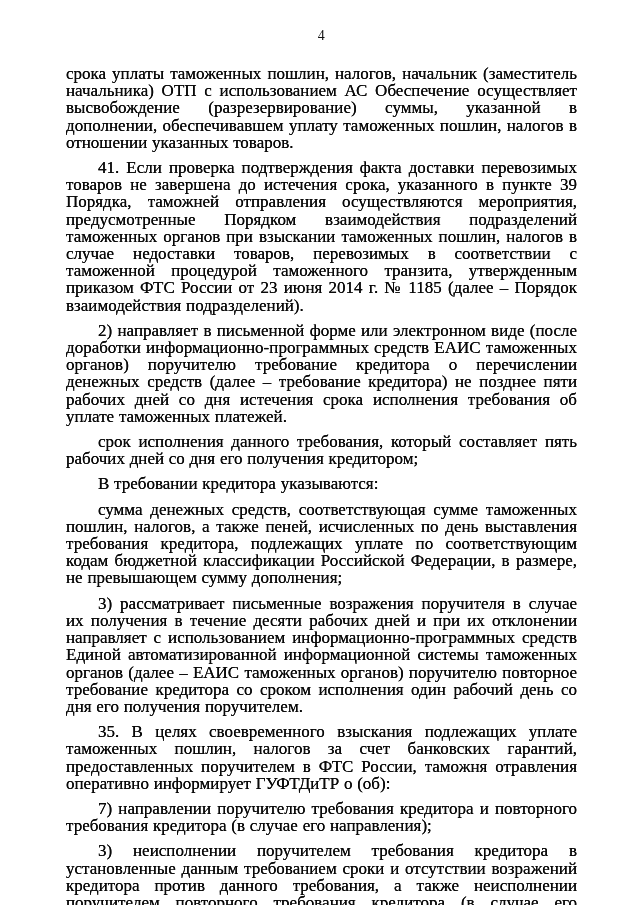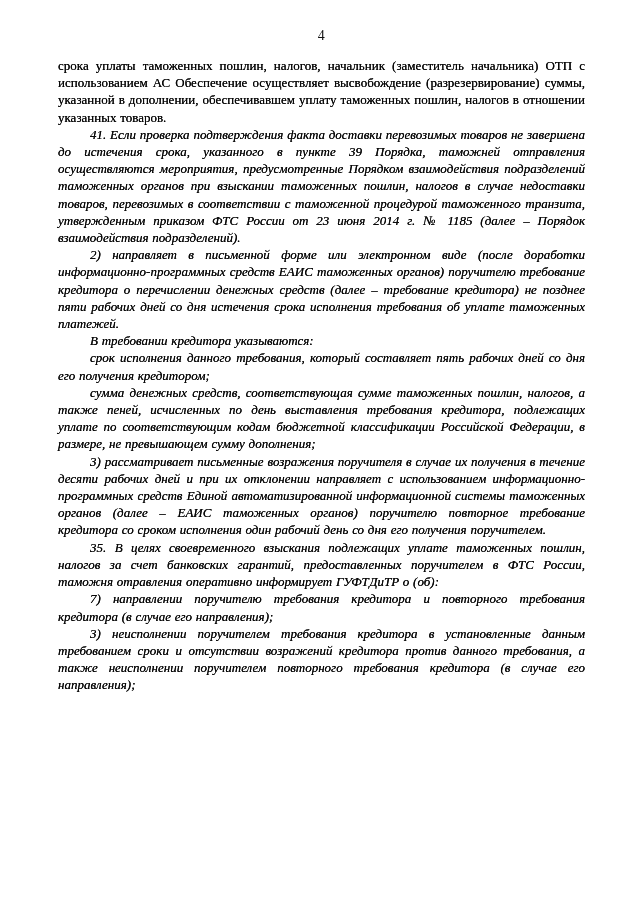--- a/index.html
+++ b/index.html
@@ -26,43 +26,42 @@
     letter-spacing: 0.5px;
     color: #111111;
   }
   .doc-body {
     position: absolute;
     top: 57px;
     left: 58px;
     width: 527px;
   }
   .doc-body p {
-    margin: 0;
+    margin: 8px;
     padding: 0;
-    font-size: 13px;
+    font-size: 17px;
     line-height: 17.2px;
     text-align: justify;
     text-shadow: 0 0 0.4px #000000;
     word-spacing: 0.5px;
   }
   .doc-body p.indent {
     text-indent: 32px;
-    font-style: italic;
   }
 </style>
 </head>
 <body>
 
 <div class="scan-page">
   <div class="page-number">4</div>
   <div class="doc-body">
       <p>срока уплаты таможенных пошлин, налогов, начальник (заместитель начальника) ОТП с использованием АС Обеспечение осуществляет высвобождение (разрезервирование) суммы, указанной в дополнении, обеспечивавшем уплату таможенных пошлин, налогов в отношении указанных товаров.</p>
       <p class="indent">41. Если проверка подтверждения факта доставки перевозимых товаров не завершена до истечения срока, указанного в пункте 39 Порядка, таможней отправления осуществляются мероприятия, предусмотренные Порядком взаимодействия подразделений таможенных органов при взыскании таможенных пошлин, налогов в случае недоставки товаров, перевозимых в соответствии с таможенной процедурой таможенного транзита, утвержденным приказом ФТС России от 23 июня 2014 г. № 1185 (далее – Порядок взаимодействия подразделений).</p>
       <p class="indent">2) направляет в письменной форме или электронном виде (после доработки информационно-программных средств ЕАИС таможенных органов) поручителю требование кредитора о перечислении денежных средств (далее – требование кредитора) не позднее пяти рабочих дней со дня истечения срока исполнения требования об уплате таможенных платежей.</p>
+      <p class="indent">срок исполнения данного требования, который составляет пять рабочих дней со дня его получения кредитором;</p>
       <p class="indent">В требовании кредитора указываются:</p>
-      <p class="indent">срок исполнения данного требования, который составляет пять рабочих дней со дня его получения кредитором;</p>
       <p class="indent">сумма денежных средств, соответствующая сумме таможенных пошлин, налогов, а также пеней, исчисленных по день выставления требования кредитора, подлежащих уплате по соответствующим кодам бюджетной классификации Российской Федерации, в размере, не превышающем сумму дополнения;</p>
       <p class="indent">3) рассматривает письменные возражения поручителя в случае их получения в течение десяти рабочих дней и при их отклонении направляет с использованием информационно-программных средств Единой автоматизированной информационной системы таможенных органов (далее – ЕАИС таможенных органов) поручителю повторное требование кредитора со сроком исполнения один рабочий день со дня его получения поручителем.</p>
       <p class="indent">35. В целях своевременного взыскания подлежащих уплате таможенных пошлин, налогов за счет банковских гарантий, предоставленных поручителем в ФТС России, таможня отравления оперативно информирует ГУФТДиТР о (об):</p>
       <p class="indent">7) направлении поручителю требования кредитора и повторного требования кредитора (в случае его направления);</p>
       <p class="indent">3) неисполнении поручителем требования кредитора в установленные данным требованием сроки и отсутствии возражений кредитора против данного требования, а также неисполнении поручителем повторного требования кредитора (в случае его направления);</p>
     </div>
 </div>
 
 </body></html>

